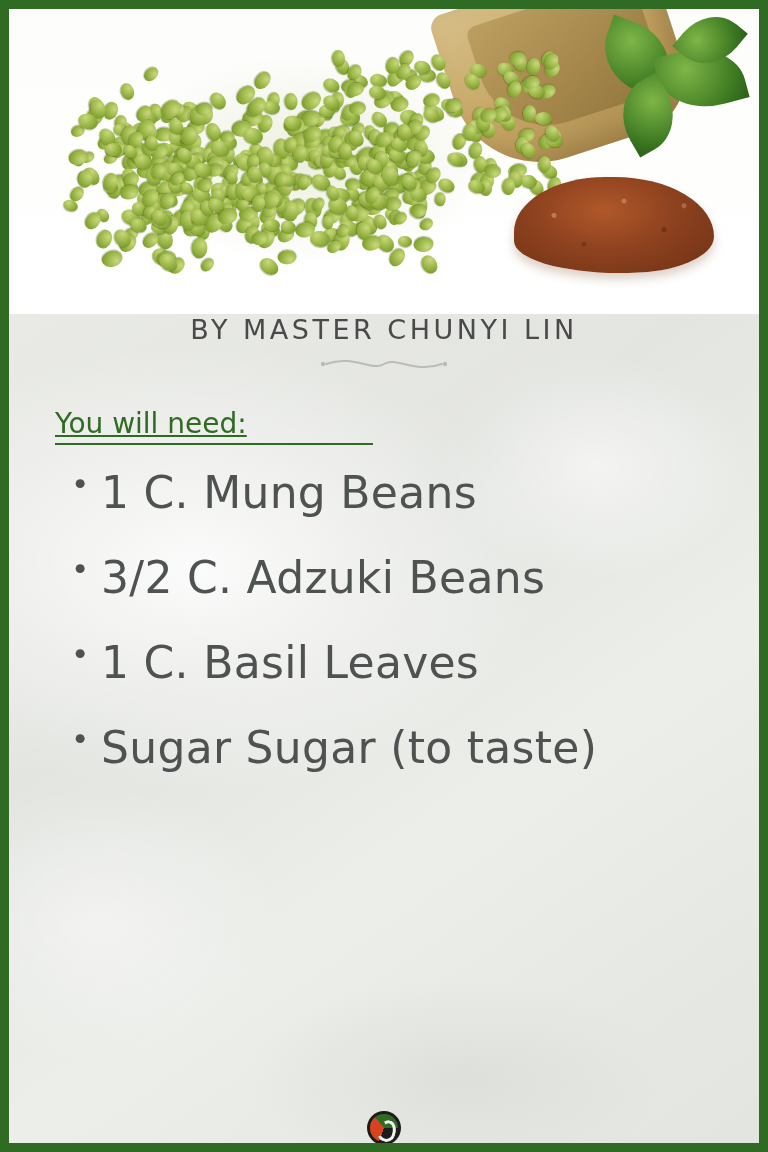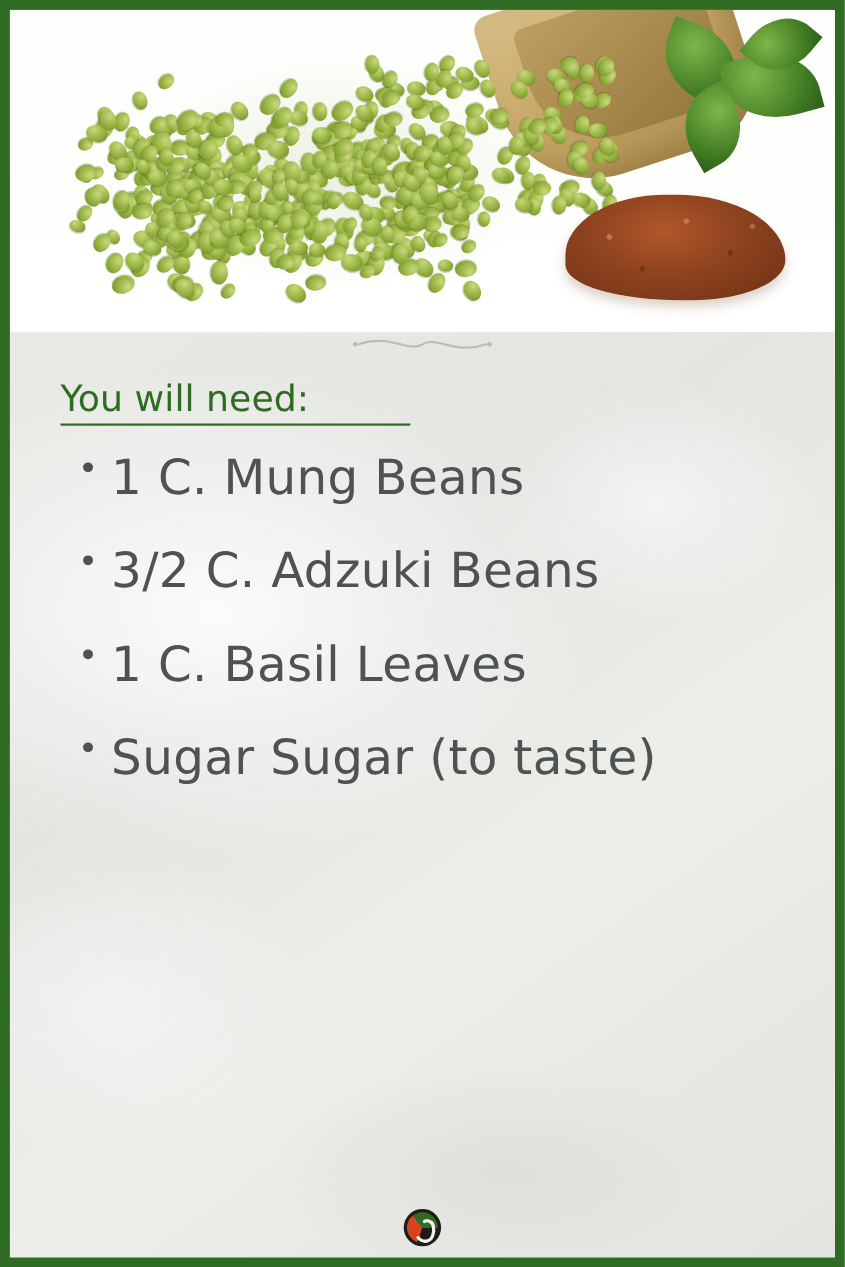--- a/index.html
+++ b/index.html
@@ -172,23 +172,24 @@
     text-align: center;
     margin-top: 8px;
     height: 26px;
   }
   .flourish svg { display: inline-block; }
 
   .needs {
     position: relative;
     color: #2f6b22;
     font-family: "DejaVu Sans", sans-serif;
-    font-size: 33px;
-    margin: 15px 0 0 12px;
+    font-size: 28px;
+    margin: 28px 0 0 12px;
     display: inline-block;
+    text-decoration: underline;
   }
   .needs-underline {
     position: relative;
     margin: 3px 0 0 12px;
     width: 318px;
     height: 2px;
     background: #2f6b22;
   }
 
   .ingredients {
@@ -828,20 +829,21 @@
     <div class="leaf l4"></div>
 
     <div class="sugar">
       <div class="sugar-tex"></div>
     </div>
   </div>
 
   <div class="content">
 
 
+    <div class="byline">BY MASTER CHUNYI LIN</div>
 
     <div class="flourish">
       <svg width="140" height="22" viewBox="0 0 140 22" aria-hidden="true">
         <path d="M12 11 C 40 1, 58 19, 70 11 C 82 3, 100 21, 128 11" fill="none" stroke="#b9bcb8" stroke-width="2" stroke-linecap="round"></path>
         <circle cx="9" cy="11" r="2.2" fill="#b9bcb8"></circle>
         <circle cx="131" cy="11" r="2.2" fill="#b9bcb8"></circle>
       </svg>
     </div>
 
     <div class="needs">You will need:</div>

